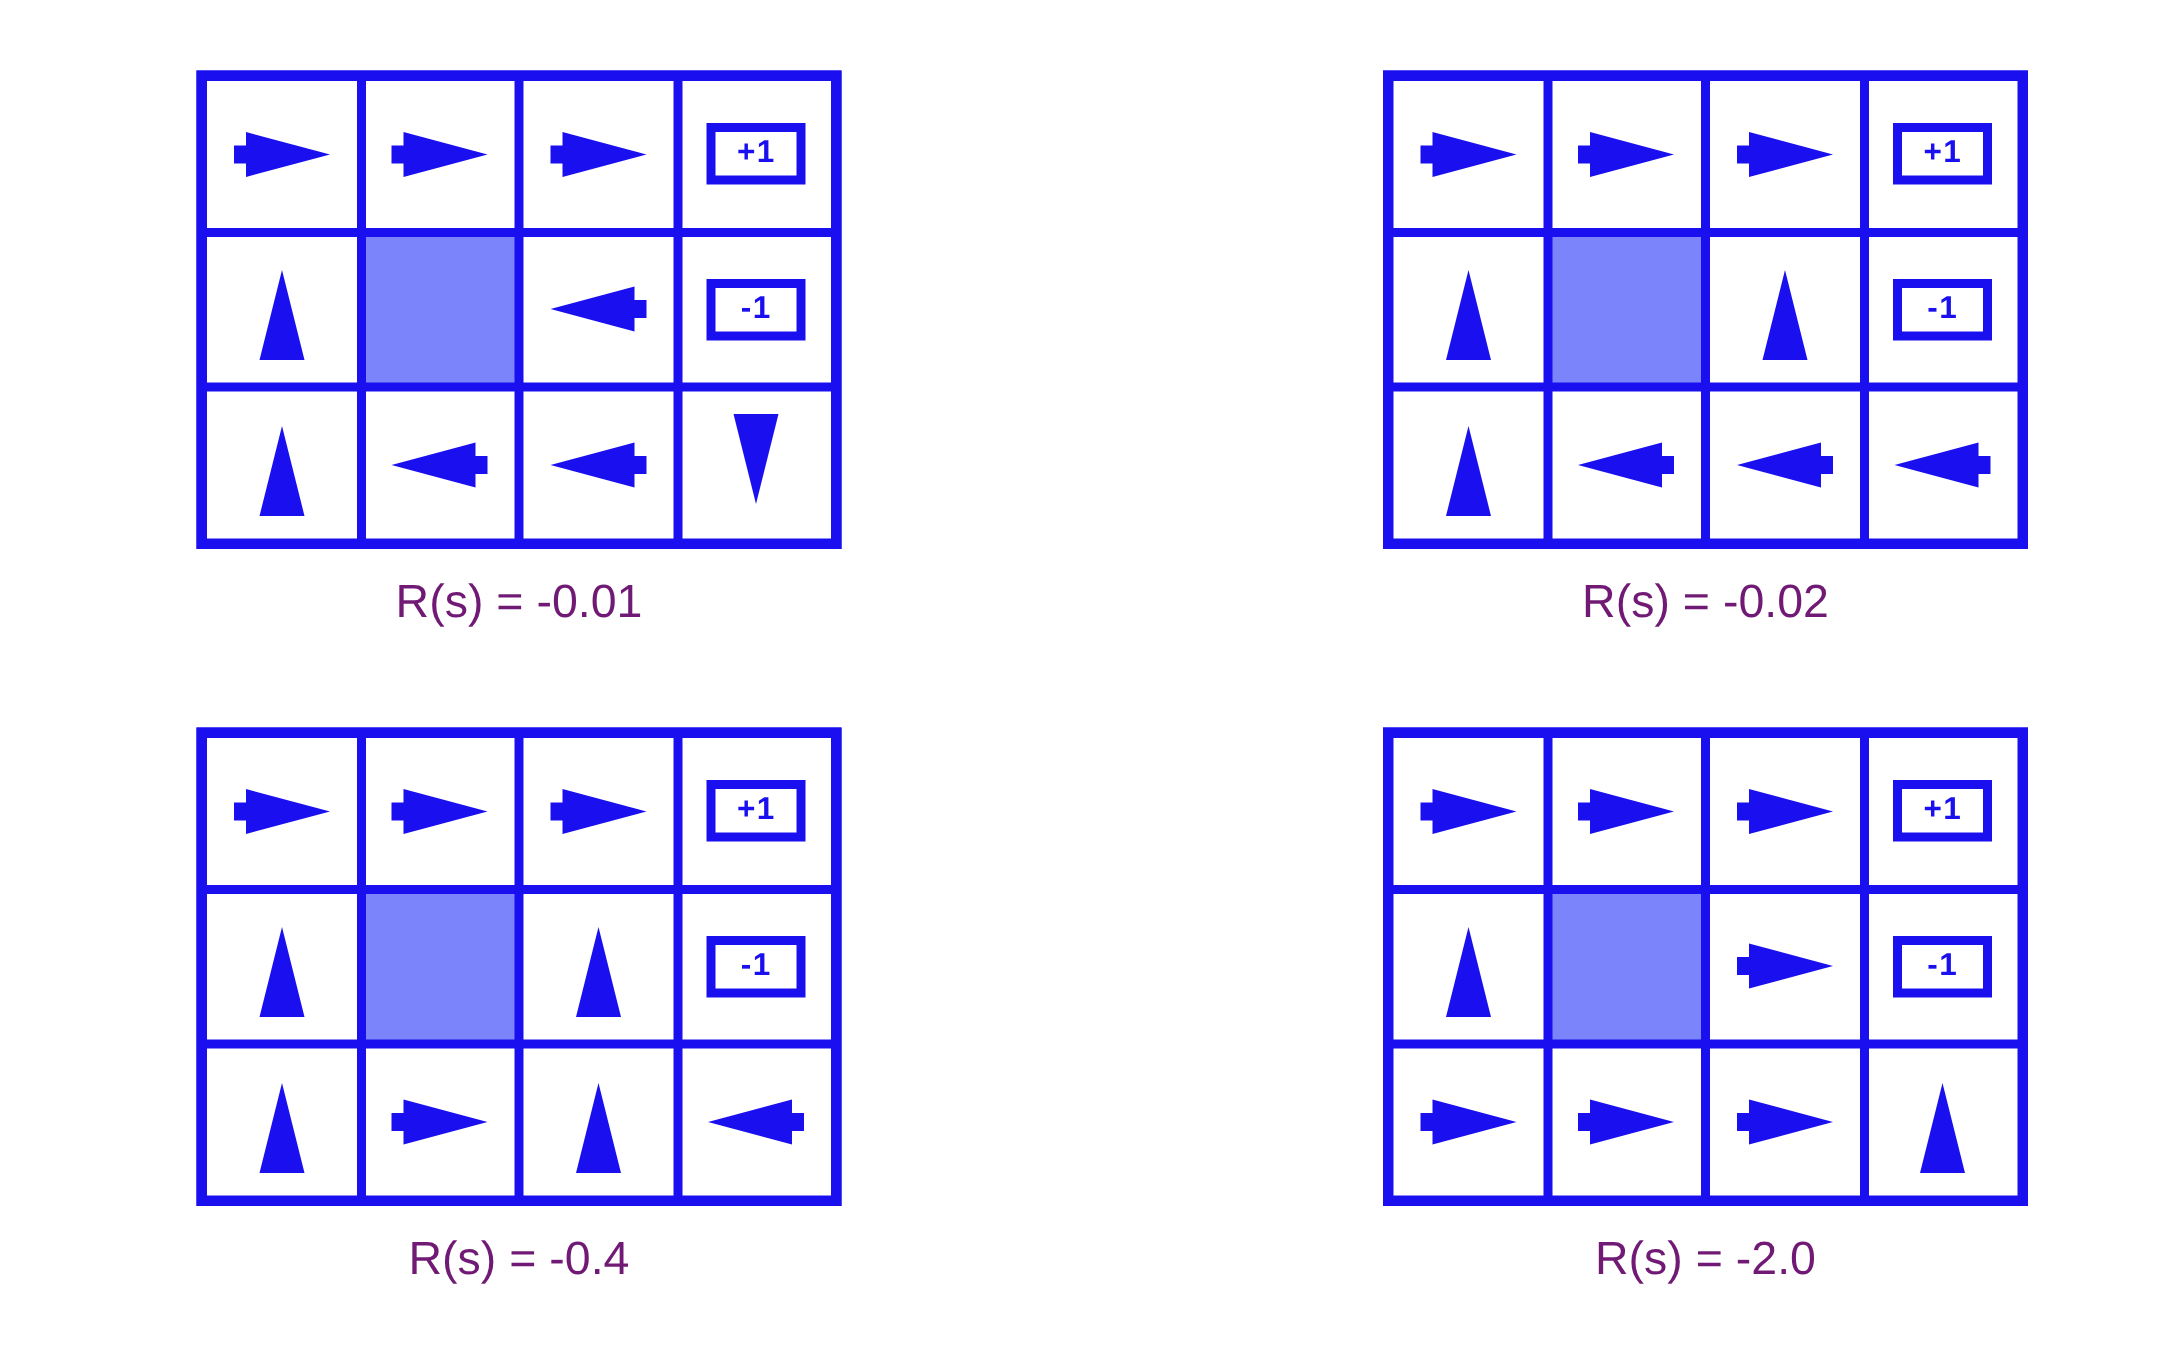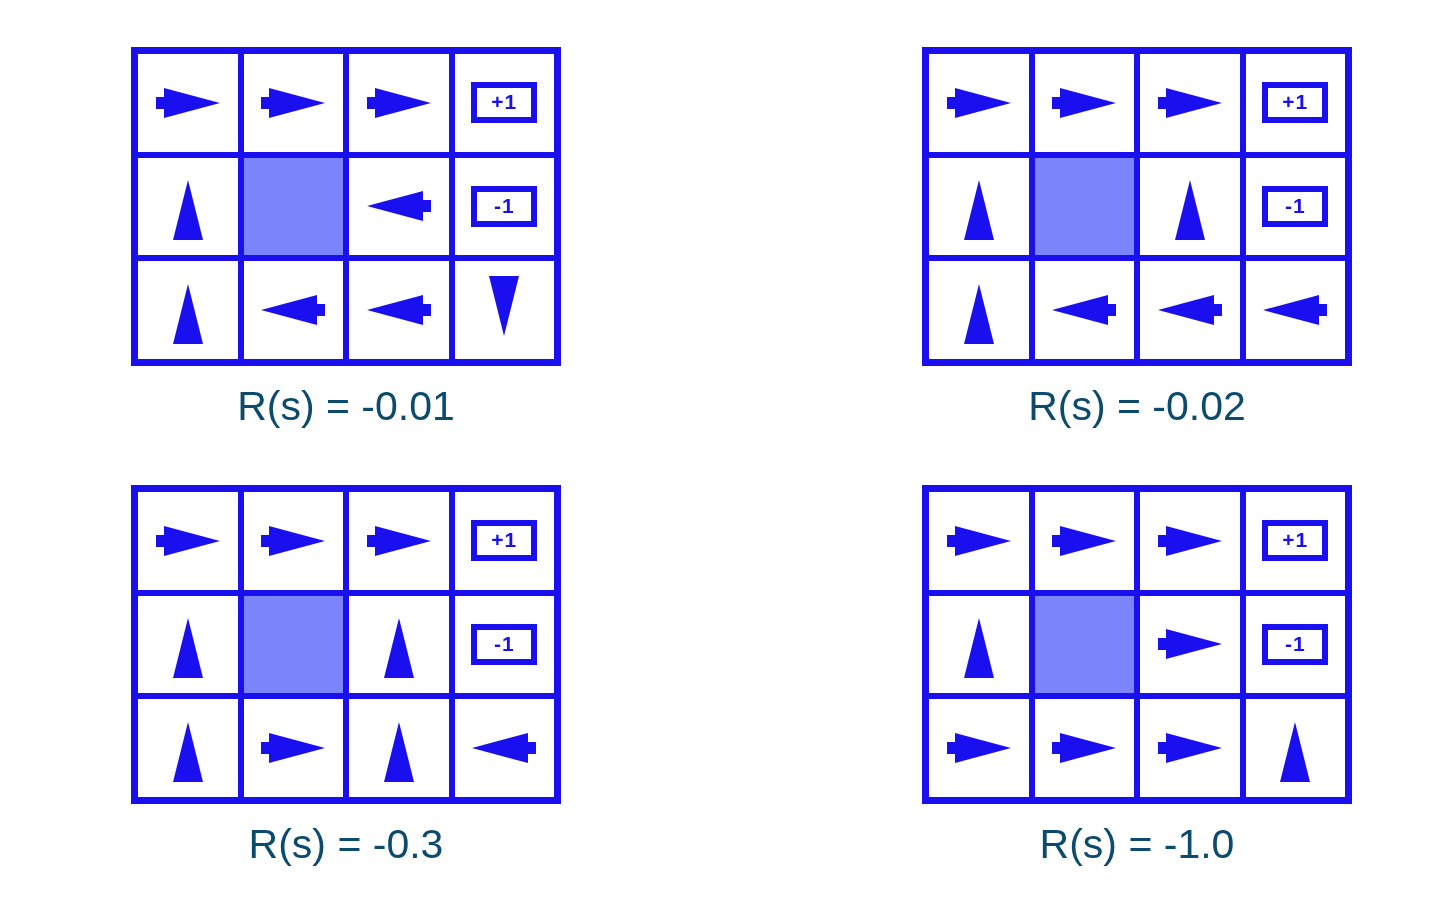--- a/index.html
+++ b/index.html
@@ -136,22 +136,22 @@
     min-width: 66px;
     text-align: center;
     font-family: "Liberation Sans", sans-serif;
   }
 
   .caption {
     position: absolute;
     left: 0;
     width: 430px;
     text-align: center;
-    font-size: 41px;
-    color: #0c4a6e;
+    font-size: 31px;
+    color: #701a75;
     font-family: "Liberation Sans", sans-serif;
     white-space: nowrap;
   }
   .caption-top { top: 336px; }
   .caption-bot { top: 336px; }
 </style>
 </head>
 <body style="background: rgb(255, 255, 255);">
 
 <div id="figure-root">
@@ -347,21 +347,21 @@
             <span class="tail"></span>
           </span>
         </div>
         <div class="cell">
           <span class="arrow arrow-h arrow-left">
             <span class="head"></span>
             <span class="tail"></span>
           </span>
         </div>
       </div>
-    <div class="caption caption-bot">R(s) = -0.3</div>
+    <div class="caption caption-bot">R(s) = -0.4</div>
   </div>
 
   <div class="panel panel-br">
     <div class="grid">
         <div class="cell">
           <span class="arrow arrow-h arrow-right">
             <span class="head"></span>
             <span class="tail"></span>
           </span>
         </div>
@@ -414,16 +414,16 @@
             <span class="tail"></span>
           </span>
         </div>
         <div class="cell">
           <span class="arrow arrow-v arrow-up">
             <span class="head"></span>
             <span class="tail"></span>
           </span>
         </div>
       </div>
-    <div class="caption caption-bot">R(s) = -1.0</div>
+    <div class="caption caption-bot">R(s) = -2.0</div>
   </div>
 
 </div>
 
 </body></html>

